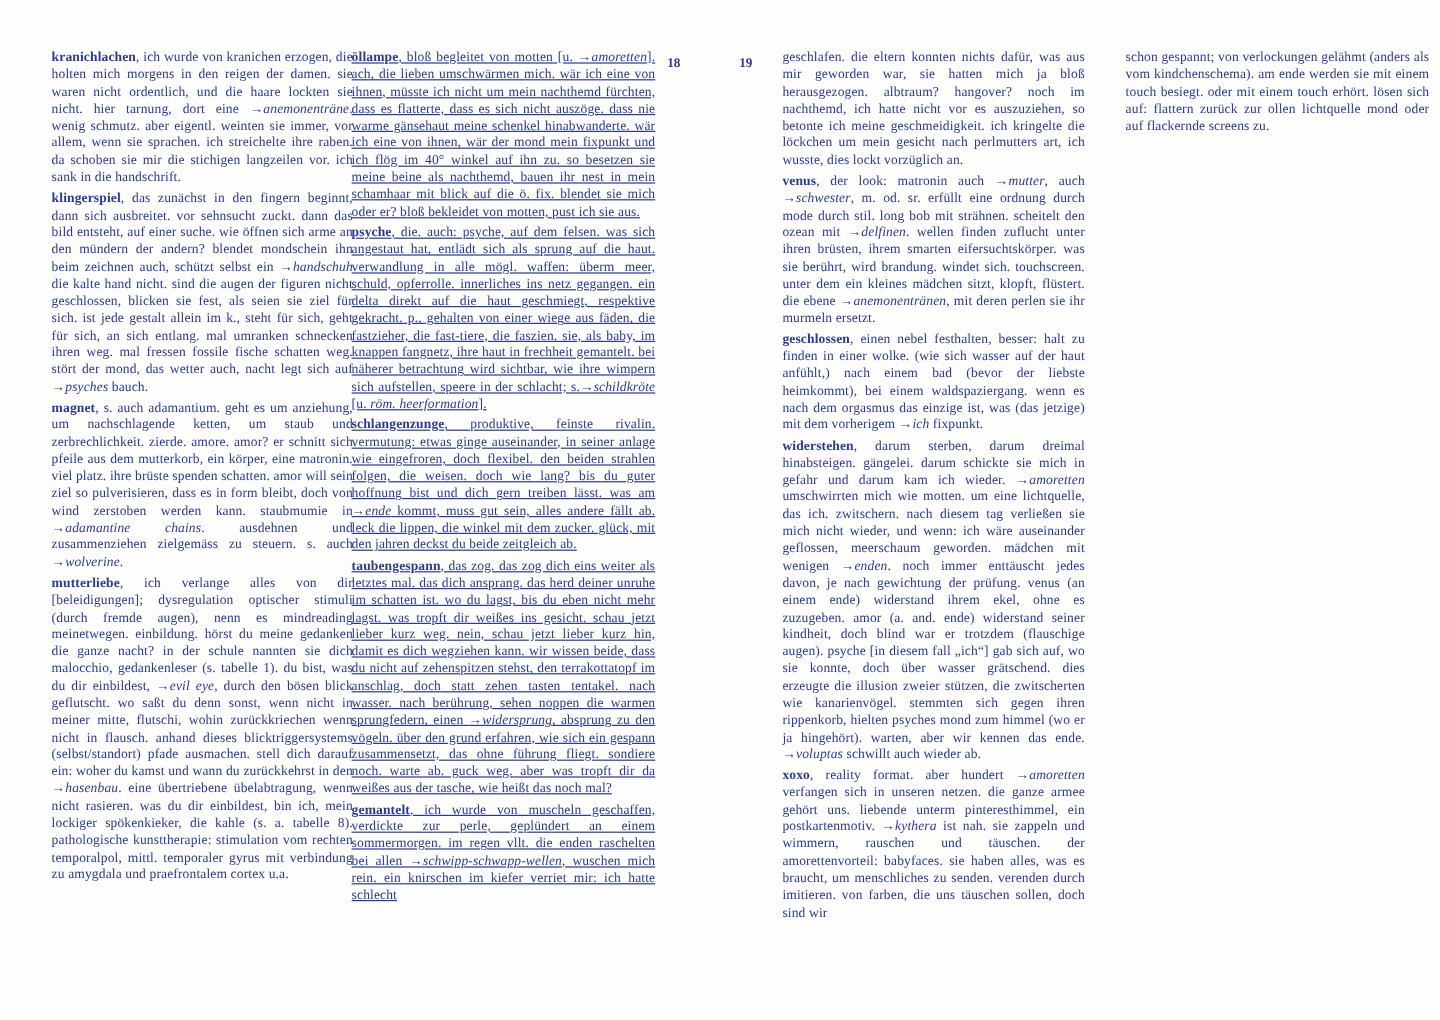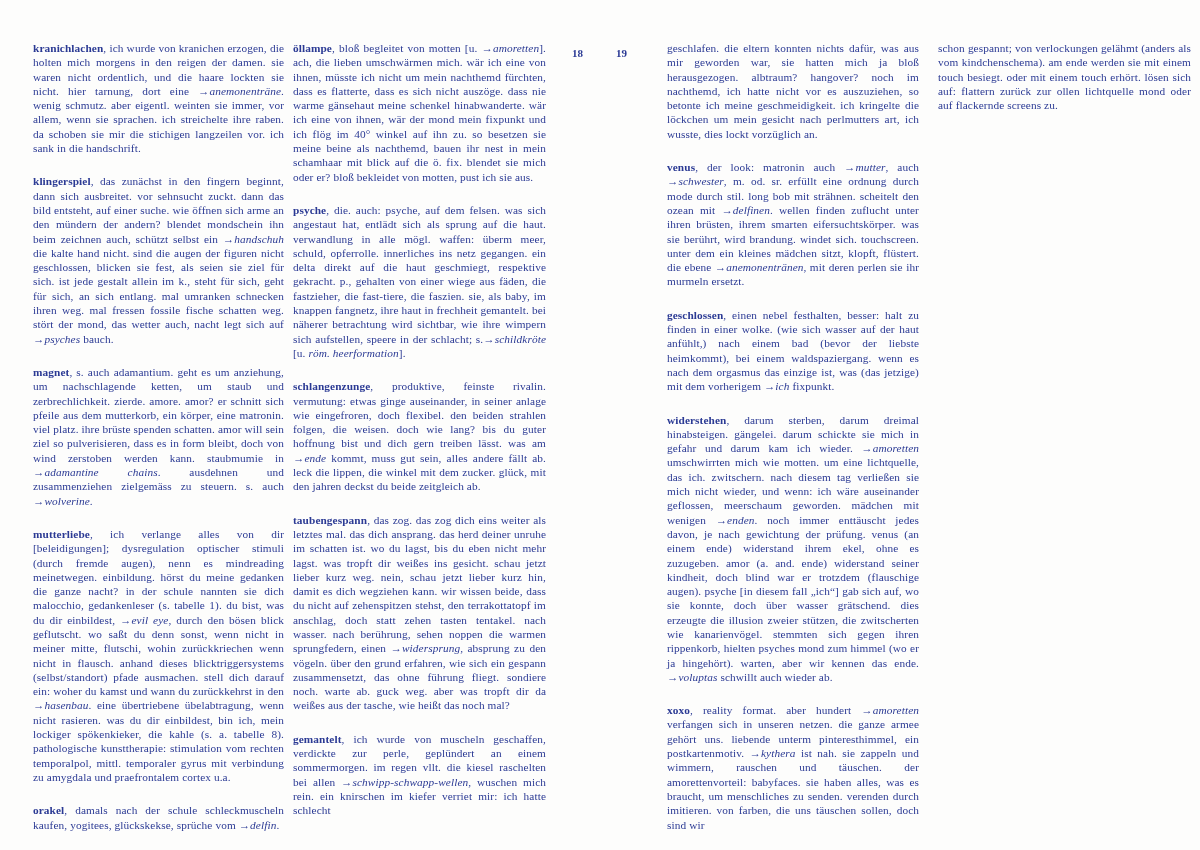--- a/index.html
+++ b/index.html
@@ -15,58 +15,57 @@
   }
   .col {
     position: absolute;
     top: 41px;
     text-align: justify;
     font-size: 11.3px;
     line-height: 14.3px;
     letter-spacing: 0.1px;
     color: #2b3a94;
   }
-  #col1 { left: 33px;  width: 251px; }
-  #col2 { left: 293px; width: 253px; }
-  #col3 { left: 667px; width: 252px; }
+  #col1 { left: 43px;  width: 251px; }
+  #col2 { left: 293px; width: 253px; text-decoration: underline; }
+  #col3 { left: 652px; width: 252px; }
   #col4 { left: 938px; width: 253px; }
   .para { margin: 0; }
-  .para + .para { margin-top: 19px; }
+  .para + .para { margin-top: 3px; }
   .entry { font-weight: bold; }
   .ref { font-style: italic; }
   .pagenum {
     position: absolute;
     top: 47px;
     font-size: 11px;
     font-weight: bold;
     color: #2b3a94;
   }
-  #pagenum-left  { left: 572px; }
+  #pagenum-left  { left: 556px; }
   #pagenum-right { left: 616px; }
 </style>
 </head>
 <body style="background: rgb(253, 253, 252);">
 
 <div class="spread">
   <span class="pagenum" id="pagenum-left" style="color: rgb(43, 58, 148);">18</span>
   <span class="pagenum" id="pagenum-right" style="color: rgb(43, 58, 148);">19</span>
 
   <div class="col" id="col1" style="color: rgb(43, 58, 148);">
       <p class="para"><span class="entry">kranichlachen</span><span>, ich wurde von kranichen erzogen, die holten mich morgens in den reigen der damen. sie waren nicht ordentlich, und die haare lockten sie nicht. hier tarnung, dort eine </span><span class="ref">→anemonenträne</span><span>. wenig schmutz. aber eigentl. weinten sie immer, vor allem, wenn sie sprachen. ich streichelte ihre raben. da schoben sie mir die stichigen langzeilen vor. ich sank in die handschrift.</span></p>
       <p class="para"><span class="entry">klingerspiel</span><span>, das zunächst in den fingern beginnt, dann sich ausbreitet. vor sehnsucht zuckt. dann das bild entsteht, auf einer suche. wie öffnen sich arme an den mündern der andern? blendet mondschein ihn beim zeichnen auch, schützt selbst ein </span><span class="ref">→handschuh</span><span> die kalte hand nicht. sind die augen der figuren nicht geschlossen, blicken sie fest, als seien sie ziel für sich. ist jede gestalt allein im k., steht für sich, geht für sich, an sich entlang. mal umranken schnecken ihren weg. mal fressen fossile fische schatten weg. stört der mond, das wetter auch, nacht legt sich auf </span><span class="ref">→psyches</span><span> bauch.</span></p>
       <p class="para"><span class="entry">magnet</span><span>, s. auch adamantium. geht es um anziehung, um nachschlagende ketten, um staub und zerbrechlichkeit. zierde. amore. amor? er schnitt sich pfeile aus dem mutterkorb, ein körper, eine matronin. viel platz. ihre brüste spenden schatten. amor will sein ziel so pulverisieren, dass es in form bleibt, doch von wind zerstoben werden kann. staubmumie in </span><span class="ref">→adamantine chains</span><span>. ausdehnen und zusammenziehen zielgemäss zu steuern. s. auch </span><span class="ref">→wolverine</span><span>.</span></p>
       <p class="para"><span class="entry">mutterliebe</span><span>, ich verlange alles von dir [beleidigungen]; dysregulation optischer stimuli (durch fremde augen), nenn es mindreading meinetwegen. einbildung. hörst du meine gedanken die ganze nacht? in der schule nannten sie dich malocchio, gedankenleser (s. tabelle 1). du bist, was du dir einbildest, </span><span class="ref">→evil eye</span><span>, durch den bösen blick geflutscht. wo saßt du denn sonst, wenn nicht in meiner mitte, flutschi, wohin zurückkriechen wenn nicht in flausch. anhand dieses blicktriggersystems (selbst/standort) pfade ausmachen. stell dich darauf ein: woher du kamst und wann du zurückkehrst in den </span><span class="ref">→hasenbau</span><span>. eine übertriebene übelabtragung, wenn nicht rasieren. was du dir einbildest, bin ich, mein lockiger spökenkieker, die kahle (s. a. tabelle 8). pathologische kunsttherapie: stimulation vom rechten temporalpol, mittl. temporaler gyrus mit verbindung zu amygdala und praefrontalem cortex u.a.</span></p>
-      <p class="para"><span class="entry">orakel</span><span>, damals nach der schule schleckmuscheln kaufen, yogitees, glückskekse, sprüche vom </span><span class="ref">→delfin</span><span>.</span></p>
     </div>
   <div class="col" id="col2" style="color: rgb(43, 58, 148);">
       <p class="para"><span class="entry">öllampe</span><span>, bloß begleitet von motten [u. </span><span class="ref">→amoretten</span><span>]. ach, die lieben umschwärmen mich. wär ich eine von ihnen, müsste ich nicht um mein nachthemd fürchten, dass es flatterte, dass es sich nicht auszöge. dass nie warme gänsehaut meine schenkel hinabwanderte. wär ich eine von ihnen, wär der mond mein fixpunkt und ich flög im 40° winkel auf ihn zu. so besetzen sie meine beine als nachthemd, bauen ihr nest in mein schamhaar mit blick auf die ö. fix. blendet sie mich oder er? bloß bekleidet von motten, pust ich sie aus.</span></p>
       <p class="para"><span class="entry">psyche</span><span>, die. auch: psyche, auf dem felsen. was sich angestaut hat, entlädt sich als sprung auf die haut. verwandlung in alle mögl. waffen: überm meer, schuld, opferrolle. innerliches ins netz gegangen. ein delta direkt auf die haut geschmiegt, respektive gekracht. p., gehalten von einer wiege aus fäden, die fastzieher, die fast-tiere, die faszien. sie, als baby, im knappen fangnetz, ihre haut in frechheit gemantelt. bei näherer betrachtung wird sichtbar, wie ihre wimpern sich aufstellen, speere in der schlacht; s.</span><span class="ref">→schildkröte</span><span> [u. </span><span class="ref">röm. heerformation</span><span>].</span></p>
       <p class="para"><span class="entry">schlangenzunge</span><span>, produktive, feinste rivalin. vermutung: etwas ginge auseinander, in seiner anlage wie eingefroren, doch flexibel. den beiden strahlen folgen, die weisen. doch wie lang? bis du guter hoffnung bist und dich gern treiben lässt. was am </span><span class="ref">→ende</span><span> kommt, muss gut sein, alles andere fällt ab. leck die lippen, die winkel mit dem zucker. glück, mit den jahren deckst du beide zeitgleich ab.</span></p>
       <p class="para"><span class="entry">taubengespann</span><span>, das zog. das zog dich eins weiter als letztes mal. das dich ansprang. das herd deiner unruhe im schatten ist. wo du lagst, bis du eben nicht mehr lagst. was tropft dir weißes ins gesicht. schau jetzt lieber kurz weg. nein, schau jetzt lieber kurz hin, damit es dich wegziehen kann. wir wissen beide, dass du nicht auf zehenspitzen stehst, den terrakottatopf im anschlag, doch statt zehen tasten tentakel. nach wasser. nach berührung, sehen noppen die warmen sprungfedern, einen </span><span class="ref">→widersprung</span><span>, absprung zu den vögeln. über den grund erfahren, wie sich ein gespann zusammensetzt, das ohne führung fliegt. sondiere noch. warte ab. guck weg. aber was tropft dir da weißes aus der tasche, wie heißt das noch mal?</span></p>
-      <p class="para"><span class="entry">gemantelt</span><span>, ich wurde von muscheln geschaffen, verdickte zur perle, geplündert an einem sommermorgen. im regen vllt. die kiesel raschelten bei allen </span><span class="ref">→schwipp-schwapp-wellen</span><span>, wuschen mich rein. ein knirschen im kiefer verriet mir: ich hatte schlecht</span></p>
+      <p class="para"><span class="entry">gemantelt</span><span>, ich wurde von muscheln geschaffen, verdickte zur perle, geplündert an einem sommermorgen. im regen vllt. die enden raschelten bei allen </span><span class="ref">→schwipp-schwapp-wellen</span><span>, wuschen mich rein. ein knirschen im kiefer verriet mir: ich hatte schlecht</span></p>
     </div>
   <div class="col" id="col3" style="color: rgb(43, 58, 148);">
       <p class="para"><span>geschlafen. die eltern konnten nichts dafür, was aus mir geworden war, sie hatten mich ja bloß herausgezogen. albtraum? hangover? noch im nachthemd, ich hatte nicht vor es auszuziehen, so betonte ich meine geschmeidigkeit. ich kringelte die löckchen um mein gesicht nach perlmutters art, ich wusste, dies lockt vorzüglich an.</span></p>
       <p class="para"><span class="entry">venus</span><span>, der look: matronin auch </span><span class="ref">→mutter</span><span>, auch </span><span class="ref">→schwester</span><span>, m. od. sr. erfüllt eine ordnung durch mode durch stil. long bob mit strähnen. scheitelt den ozean mit </span><span class="ref">→delfinen</span><span>. wellen finden zuflucht unter ihren brüsten, ihrem smarten eifersuchtskörper. was sie berührt, wird brandung. windet sich. touchscreen. unter dem ein kleines mädchen sitzt, klopft, flüstert. die ebene </span><span class="ref">→anemonentränen</span><span>, mit deren perlen sie ihr murmeln ersetzt.</span></p>
       <p class="para"><span class="entry">geschlossen</span><span>, einen nebel festhalten, besser: halt zu finden in einer wolke. (wie sich wasser auf der haut anfühlt,) nach einem bad (bevor der liebste heimkommt), bei einem waldspaziergang. wenn es nach dem orgasmus das einzige ist, was (das jetzige) mit dem vorherigem </span><span class="ref">→ich</span><span> fixpunkt.</span></p>
       <p class="para"><span class="entry">widerstehen</span><span>, darum sterben, darum dreimal hinabsteigen. gängelei. darum schickte sie mich in gefahr und darum kam ich wieder. </span><span class="ref">→amoretten</span><span> umschwirrten mich wie motten. um eine lichtquelle, das ich. zwitschern. nach diesem tag verließen sie mich nicht wieder, und wenn: ich wäre auseinander geflossen, meerschaum geworden. mädchen mit wenigen </span><span class="ref">→enden</span><span>. noch immer enttäuscht jedes davon, je nach gewichtung der prüfung. venus (an einem ende) widerstand ihrem ekel, ohne es zuzugeben. amor (a. and. ende) widerstand seiner kindheit, doch blind war er trotzdem (flauschige augen). psyche [in diesem fall „ich“] gab sich auf, wo sie konnte, doch über wasser grätschend. dies erzeugte die illusion zweier stützen, die zwitscherten wie kanarienvögel. stemmten sich gegen ihren rippenkorb, hielten psyches mond zum himmel (wo er ja hingehört). warten, aber wir kennen das ende. </span><span class="ref">→voluptas</span><span> schwillt auch wieder ab.</span></p>
       <p class="para"><span class="entry">xoxo</span><span>, reality format. aber hundert </span><span class="ref">→amoretten</span><span> verfangen sich in unseren netzen. die ganze armee gehört uns. liebende unterm pinteresthimmel, ein postkartenmotiv. </span><span class="ref">→kythera</span><span> ist nah. sie zappeln und wimmern, rauschen und täuschen. der amorettenvorteil: babyfaces. sie haben alles, was es braucht, um menschliches zu senden. verenden durch imitieren. von farben, die uns täuschen sollen, doch sind wir</span></p>
     </div>
   <div class="col" id="col4" style="color: rgb(43, 58, 148);">
       <p class="para"><span>schon gespannt; von verlockungen gelähmt (anders als vom kindchenschema). am ende werden sie mit einem touch besiegt. oder mit einem touch erhört. lösen sich auf: flattern zurück zur ollen lichtquelle mond oder auf flackernde screens zu.</span></p>

